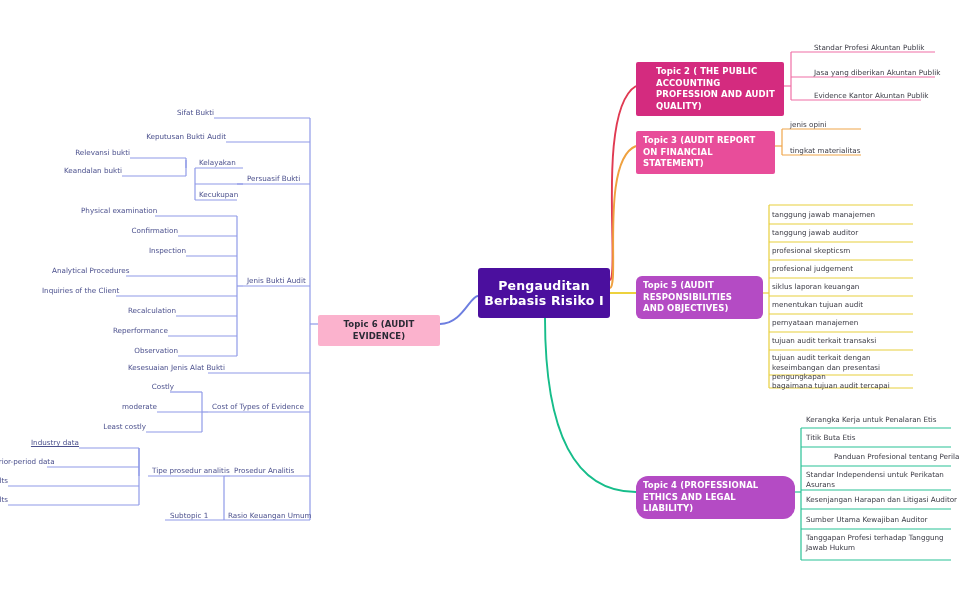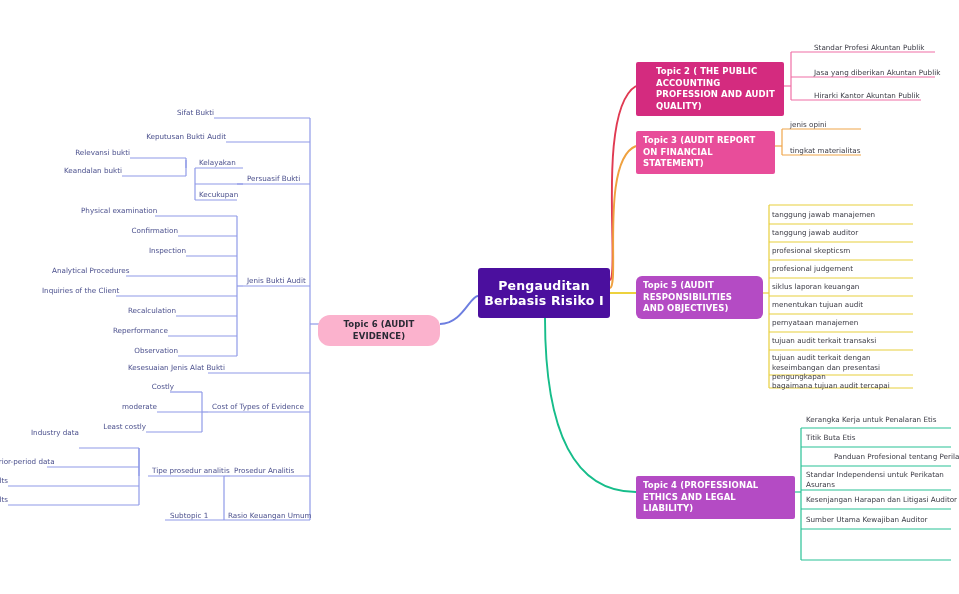--- a/index.html
+++ b/index.html
@@ -181,27 +181,27 @@
     <span>Pengauditan</span>
     <span>Berbasis Risiko I</span>
   </div>
 
   <div class="topic magenta" style="left:636px; top:62px; width:148px;padding-left:20px;">Topic 2 ( THE PUBLIC ACCOUNTING PROFESSION AND AUDIT QUALITY)</div>
 
   <div class="topic pinkmid" style="left:636px; top:131px; width:139px;">Topic 3 (AUDIT REPORT ON FINANCIAL STATEMENT)</div>
 
   <div class="topic orchid" style="left:636px; top:276px; width:127px;border-radius:6px;">Topic 5 (AUDIT RESPONSIBILITIES AND OBJECTIVES)</div>
 
-  <div class="topic orchid" style="left:636px; top:476px; width:159px;">Topic 4 (PROFESSIONAL ETHICS AND LEGAL LIABILITY)</div>
-
-  <div class="topic lightpink" style="left:318px; top:315px; width:122px; text-align:center;border-radius:12px;">Topic 6 (AUDIT EVIDENCE)</div>
+  <div class="topic orchid" style="left:636px; top:476px; width:159px;border-radius:12px;">Topic 4 (PROFESSIONAL ETHICS AND LEGAL LIABILITY)</div>
+
+  <div class="topic lightpink" style="left:318px; top:315px; width:122px; text-align:center;">Topic 6 (AUDIT EVIDENCE)</div>
 
   <div class="leaf" style="left:814px; top:43px;">Standar Profesi Akuntan Publik</div>
   <div class="leaf" style="left:814px; top:68px;">Jasa yang diberikan Akuntan Publik</div>
-  <div class="leaf" style="left:814px; top:91px;">Hirarki Kantor Akuntan Publik</div>
+  <div class="leaf" style="left:814px; top:91px;">Evidence Kantor Akuntan Publik</div>
 
   <div class="leaf" style="left:790px; top:120px;">jenis opini</div>
   <div class="leaf" style="left:790px; top:146px;">tingkat materialitas</div>
 
   <div class="leaf" style="left:772px; top:210px;">tanggung jawab manajemen</div>
   <div class="leaf" style="left:772px; top:228px;">tanggung jawab auditor</div>
   <div class="leaf" style="left:772px; top:246px;">profesional skepticsm</div>
   <div class="leaf" style="left:772px; top:264px;">profesional judgement</div>
   <div class="leaf" style="left:772px; top:282px;">siklus laporan keuangan</div>
   <div class="leaf" style="left:772px; top:300px;">menentukan tujuan audit</div>
@@ -209,20 +209,21 @@
   <div class="leaf" style="left:772px; top:336px;">tujuan audit terkait transaksi</div>
   <div class="leaf wrap" style="left:772px; top:353px; width:146px;">tujuan audit terkait dengan keseimbangan dan presentasi pengungkapan</div>
   <div class="leaf" style="left:772px; top:381px;">bagaimana tujuan audit tercapai</div>
 
   <div class="leaf" style="left:806px; top:415px;">Kerangka Kerja untuk Penalaran Etis</div>
   <div class="leaf" style="left:806px; top:433px;">Titik Buta Etis</div>
   <div class="leaf" style="left:834px; top:452px;">Panduan Profesional tentang Perilaku Etis</div>
   <div class="leaf wrap" style="left:806px; top:470px; width:140px;">Standar Independensi untuk Perikatan Asurans</div>
   <div class="leaf" style="left:806px; top:495px;">Kesenjangan Harapan dan Litigasi Auditor</div>
   <div class="leaf" style="left:806px; top:515px;">Sumber Utama Kewajiban Auditor</div>
+  <div class="leaf wrap" style="left:806px; top:533px; width:142px;">Tanggapan Profesi terhadap Tanggung Jawab Hukum</div>
 
   <div class="leaf blueink r" style="left:134px; top:108px; width:80px;">Sifat Bukti</div>
   <div class="leaf blueink r" style="left:146px; top:132px; width:80px;">Keputusan Bukti Audit</div>
   <div class="leaf blueink" style="left:247px; top:174px;">Persuasif Bukti</div>
   <div class="leaf blueink" style="left:247px; top:276px;">Jenis Bukti Audit</div>
   <div class="leaf blueink r" style="left:128px; top:363px; width:80px;">Kesesuaian Jenis Alat Bukti</div>
   <div class="leaf blueink" style="left:212px; top:402px;">Cost of Types of Evidence</div>
   <div class="leaf blueink" style="left:234px; top:466px;">Prosedur Analitis</div>
 
   <div class="leaf blueink" style="left:199px; top:158px;">Kelayakan</div>
@@ -240,20 +241,20 @@
   <div class="leaf blueink r" style="left:94px; top:326px; width:74px;">Reperformance</div>
   <div class="leaf blueink r" style="left:104px; top:346px; width:74px;">Observation</div>
 
   <div class="leaf blueink r" style="left:130px; top:382px; width:44px;">Costly</div>
   <div class="leaf blueink r" style="left:107px; top:402px; width:50px;">moderate</div>
   <div class="leaf blueink r" style="left:90px; top:422px; width:56px;">Least costly</div>
 
   <div class="leaf blueink" style="left:152px; top:466px;">Tipe prosedur analitis</div>
   <div class="leaf blueink" style="left:228px; top:511px;">Rasio Keuangan Umum</div>
 
-  <div class="leaf blueink r" style="left:19px; top:428px; width:60px;">Industry data</div>
+  <div class="leaf blueink r" style="left:19px; top:438px; width:60px;text-decoration:underline;">Industry data</div>
   <div class="leaf blueink r" style="left:-33px; top:457px; width:80px;">Similar prior-period data</div>
   <div class="leaf blueink r" style="left:-122px; top:476px; width:130px;">Client-determined expected results</div>
   <div class="leaf blueink r" style="left:-127px; top:495px; width:135px;">Auditor-determined expected results</div>
 
   <div class="leaf blueink" style="left:170px; top:511px;">Subtopic 1</div>
 
 </div>
 
 </body></html>

